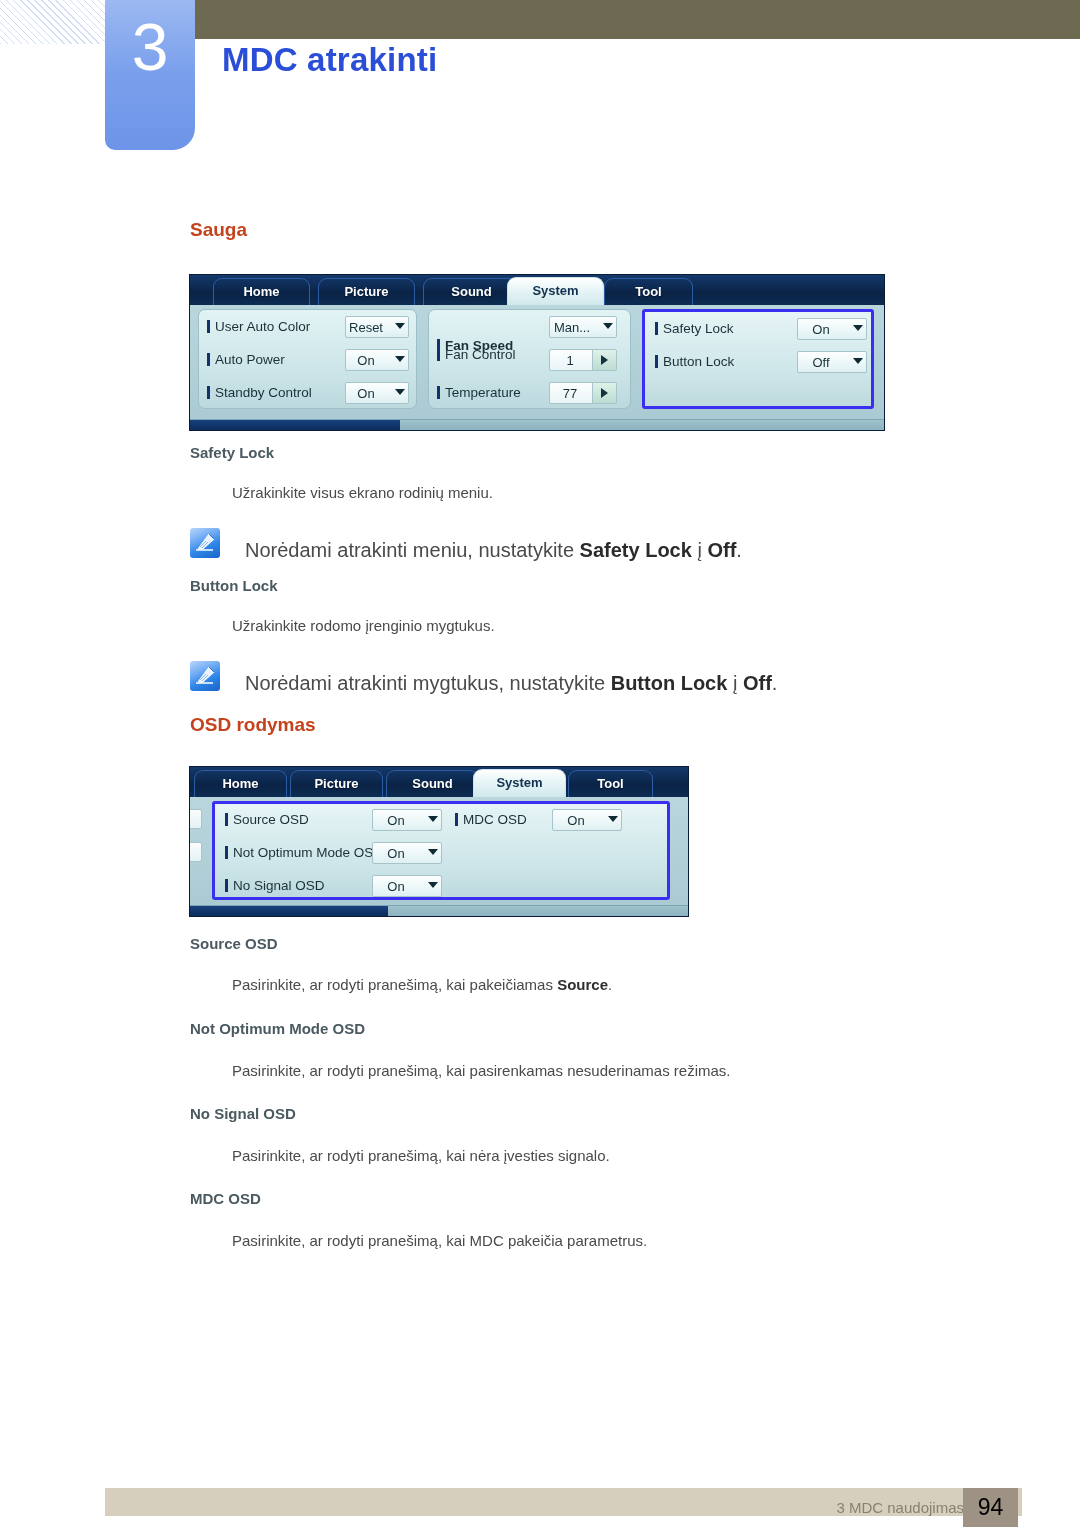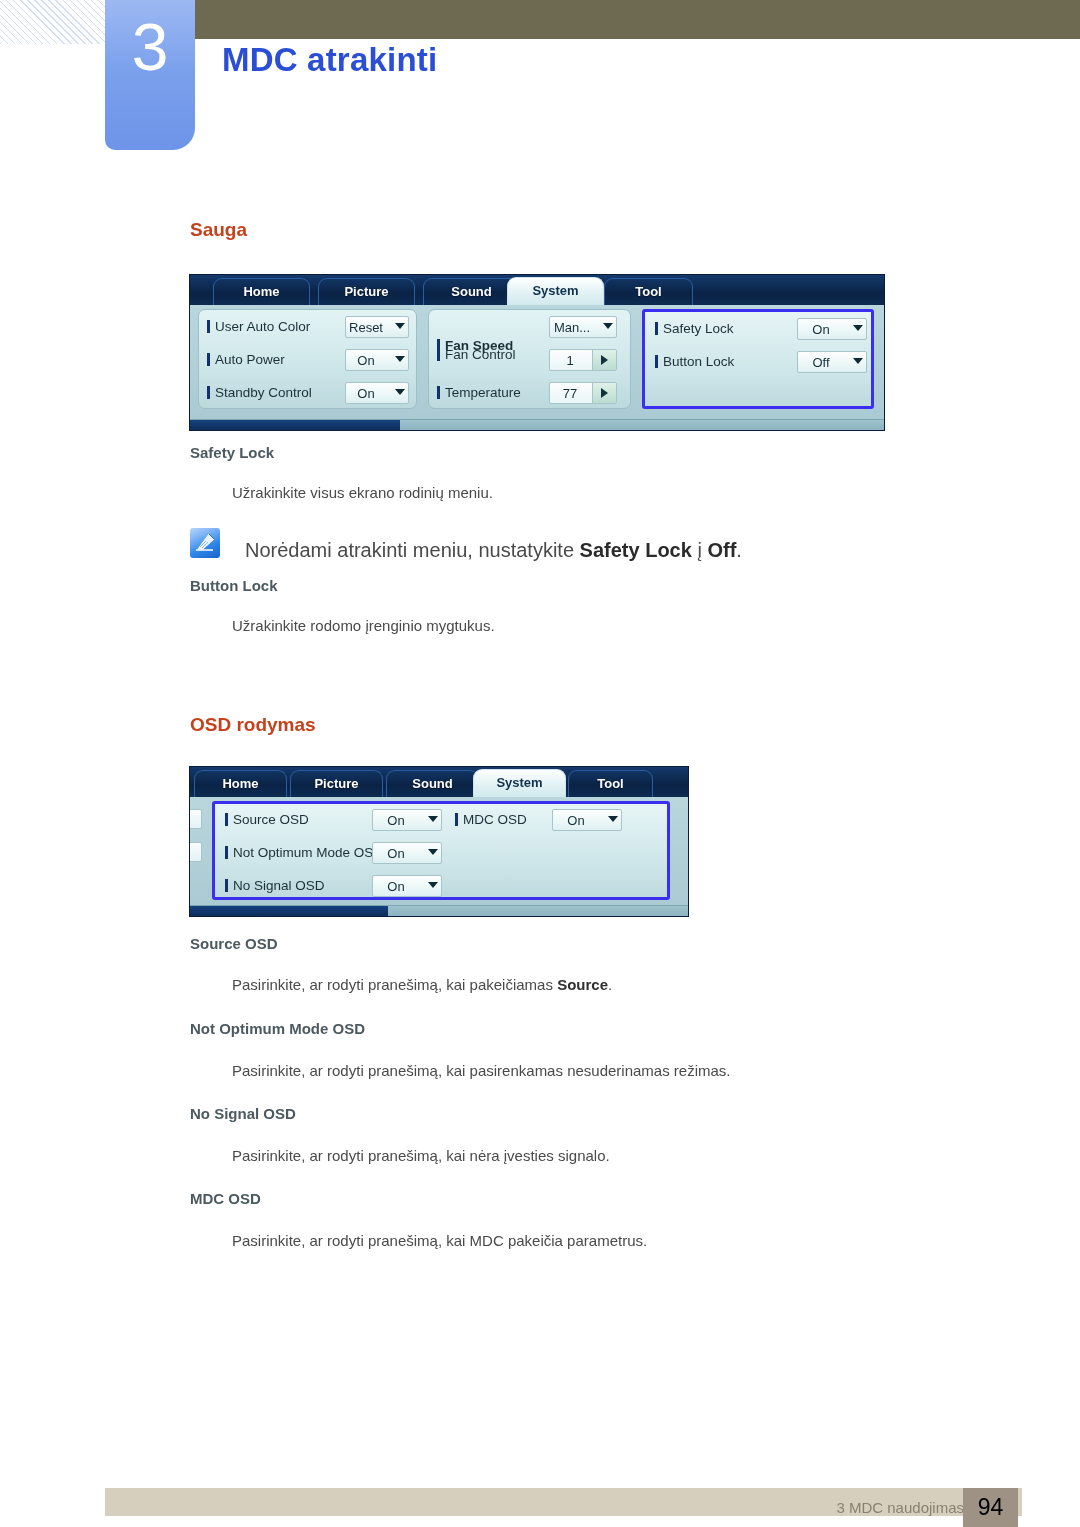--- a/index.html
+++ b/index.html
@@ -265,20 +265,32 @@
         <path d="M16 3 L21 8" stroke="#2f73c8" stroke-width="1"></path>
         <path d="M7 16 L13 10" stroke="#8fb9e8" stroke-width="1"></path>
         <path d="M9 17 L15 11" stroke="#8fb9e8" stroke-width="1"></path>
       </svg>
     </div>
     <div class="note-text"><span>Norėdami atrakinti meniu, nustatykite </span><b>Safety Lock</b><span> į </span><b>Off</b><span>.</span></div>
   </div>
 
   <div class="sub-head" style="top:577px">Button Lock</div>
   <div class="para" style="top:616px">Užrakinkite rodomo įrenginio mygtukus.</div>
+  <div class="note" style="top:661px; width:700px; height:34px;">
+    <div class="note-icon">
+      <svg width="24" height="24" viewBox="0 0 24 24">
+        <path d="M3 19 L20 19" stroke="#ffffff" stroke-width="1.6" fill="none"></path>
+        <path d="M16 3 L21 8 L10 18 L5 18 Z" fill="#eaf3ff" stroke="#ffffff" stroke-width="1"></path>
+        <path d="M16 3 L21 8" stroke="#2f73c8" stroke-width="1"></path>
+        <path d="M7 16 L13 10" stroke="#8fb9e8" stroke-width="1"></path>
+        <path d="M9 17 L15 11" stroke="#8fb9e8" stroke-width="1"></path>
+      </svg>
+    </div>
+    <div class="note-text"><span>Norėdami atrakinti mygtukus, nustatykite </span><b>Button Lock</b><span> į </span><b>Off</b><span>.</span></div>
+  </div>
 
   <div class="sec-head" style="top:714px">OSD rodymas</div>
 
   <div class="mdc" style="left:190px; top:767px; width:498px; height:149px;">
     <div class="mdc-tabs-bg"></div>
     <div class="tab" style="left:4px;   width:93px;">Home</div>
     <div class="tab" style="left:100px; width:93px;">Picture</div>
     <div class="tab" style="left:196px; width:93px;">Sound</div>
     <div class="tab active" style="left:283px; width:93px; top:2px; height:29px;">System</div>
     <div class="tab" style="left:378px; width:85px;">Tool</div>

